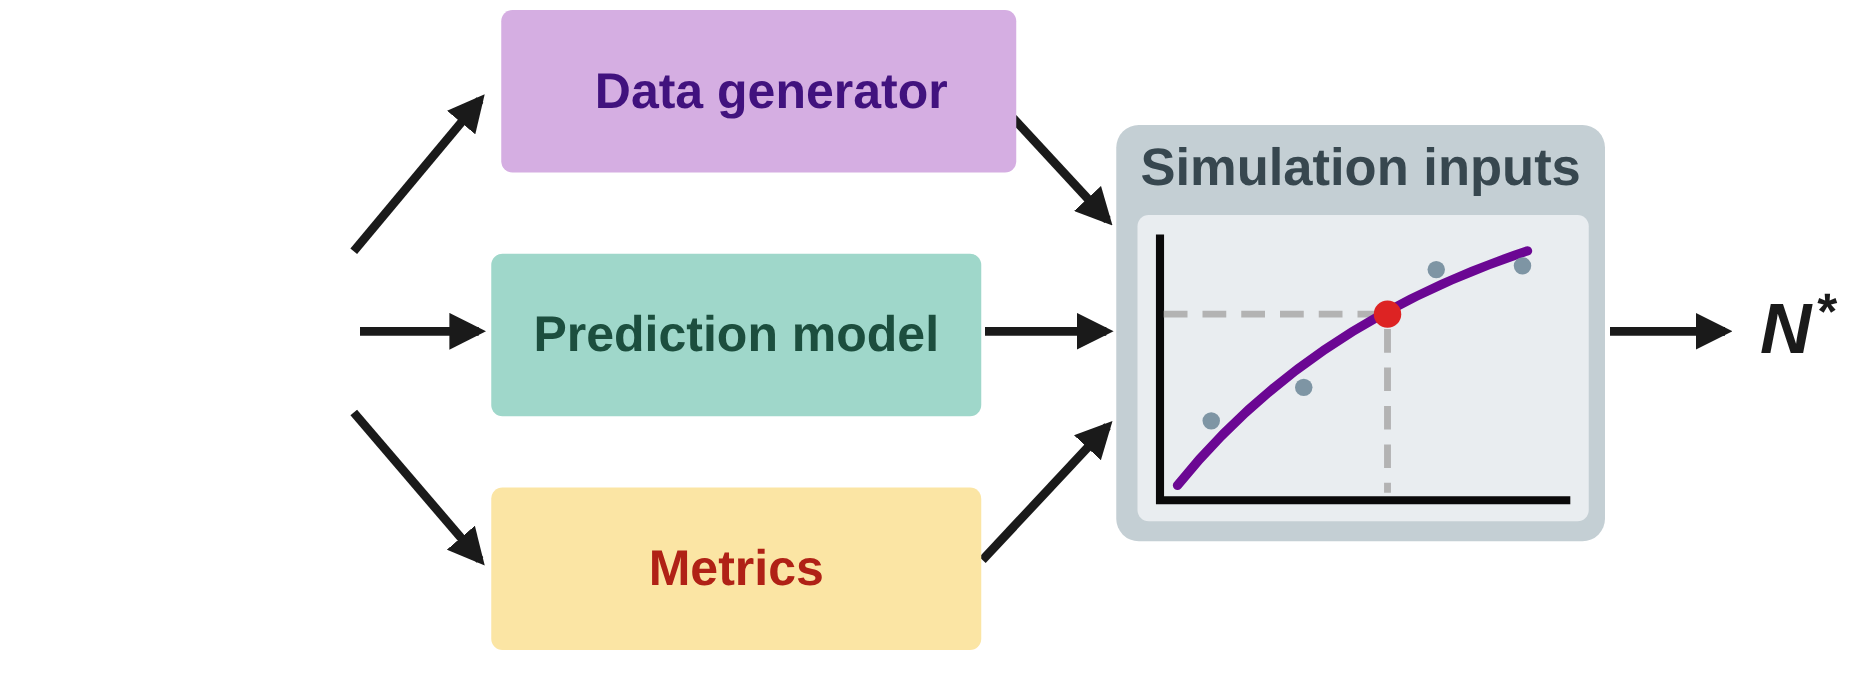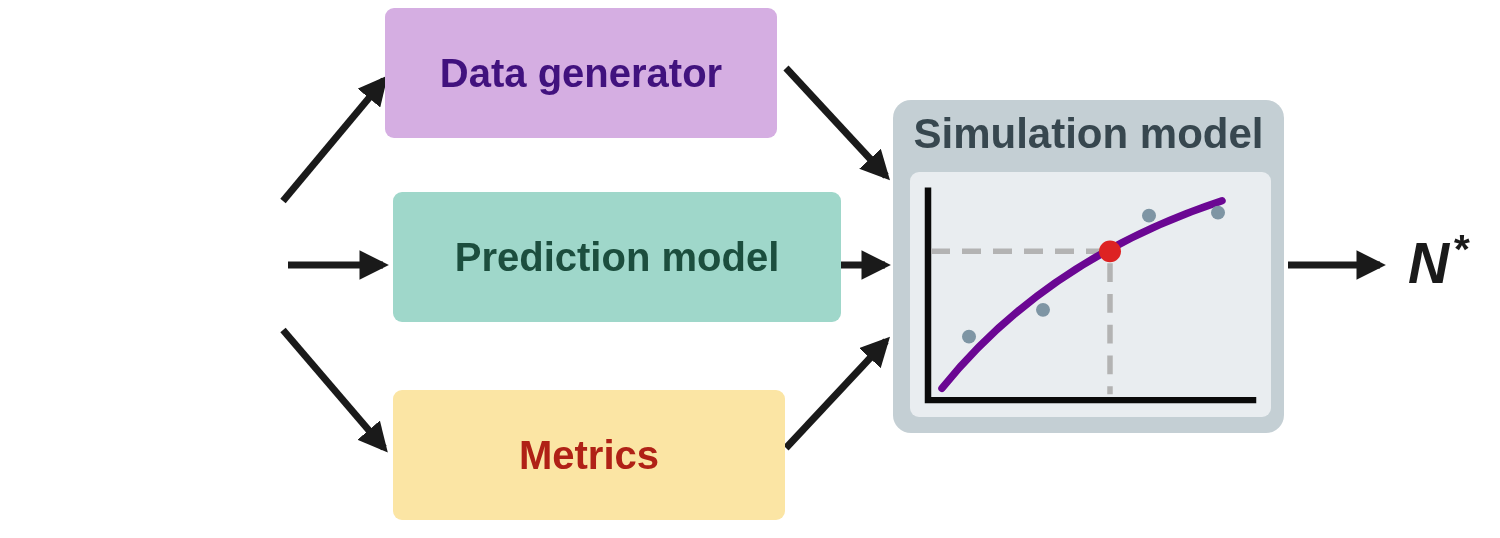--- a/index.html
+++ b/index.html
@@ -14,22 +14,22 @@
   }
   html,body{margin:0;padding:0;}
   body{font-family:"Liberation Sans","DejaVu Sans",sans-serif;background:#fff;}
   .canvas{position:relative;width:1500px;height:538px;background:var(--canvas-bg);overflow:hidden;}
   .arrows{position:absolute;left:0;top:0;width:1500px;height:538px;}
   .arrow-line{stroke:var(--arrow);stroke-width:7;fill:none;}
   .arrowhead{fill:var(--arrow);}
   .node{position:absolute;display:flex;align-items:center;justify-content:center;
         border-radius:9px;font-size:40px;font-weight:600;}
   .node-user{left:10px;top:200px;width:273px;height:130px;background:var(--user-bg);color:var(--user-text);}
-  .node-datagen{left:385px;top:8px;width:392px;height:130px;background:var(--datagen-bg);color:var(--datagen-text);}
-  .node-predict{left:393px;top:192px;width:448px;height:130px;background:var(--predict-bg);color:var(--predict-text);}
+  .node-datagen{left:401px;top:8px;width:392px;height:130px;background:var(--datagen-bg);color:var(--datagen-text);padding-left:20px;}
+  .node-predict{left:393px;top:203px;width:392px;height:130px;background:var(--predict-bg);color:var(--predict-text);}
   .node-metrics{left:393px;top:390px;width:392px;height:130px;background:var(--metrics-bg);color:var(--metrics-text);align-items:center;}
   .node-sim{left:893px;top:100px;width:391px;height:333px;background:var(--sim-bg);color:var(--sim-text);
             border-radius:18px;display:block;}
   .sim-title{height:68px;display:flex;align-items:center;justify-content:center;
              font-size:42px;font-weight:600;color:var(--sim-text);}
   .panel{position:absolute;left:17px;right:13px;top:72px;bottom:16px;
          background:var(--panel-bg);border-radius:9px;overflow:hidden;}
   .panel svg{position:absolute;left:0;top:0;width:100%;height:100%;}
   .chart-axes{stroke:var(--axis);stroke-width:6.5;fill:none;stroke-linecap:square;}
   .guide{stroke:var(--dash);stroke-width:5.5;fill:none;stroke-dasharray:19 12;}
@@ -67,21 +67,21 @@
 
   <div class="node node-predict">
     <span>Prediction model</span>
   </div>
 
   <div class="node node-metrics">
     <span>Metrics</span>
   </div>
 
   <div class="node node-sim">
-    <div class="sim-title">Simulation model</div>
+    <div class="sim-title">Simulation inputs</div>
     <div class="panel">
       <svg id="mini-chart" viewBox="0 0 361 247" preserveAspectRatio="none">
         <polyline id="chart-axes" class="chart-axes" points="18,19 18,230 343,230"></polyline>
         <line id="guide-h" class="guide" x1="21" y1="80" x2="196" y2="80"></line>
         <line id="guide-v" class="guide" x1="200" y1="92" x2="200" y2="224"></line>
         <path id="fit-curve" class="curve" d="M 32 218 Q 136 88 312 29"></path>
         <g id="scatter-group">
             <circle cx="59" cy="166" r="7" class="scatter-dot"></circle>
             <circle cx="133" cy="139" r="7" class="scatter-dot"></circle>
             <circle cx="239" cy="44" r="7" class="scatter-dot"></circle>

